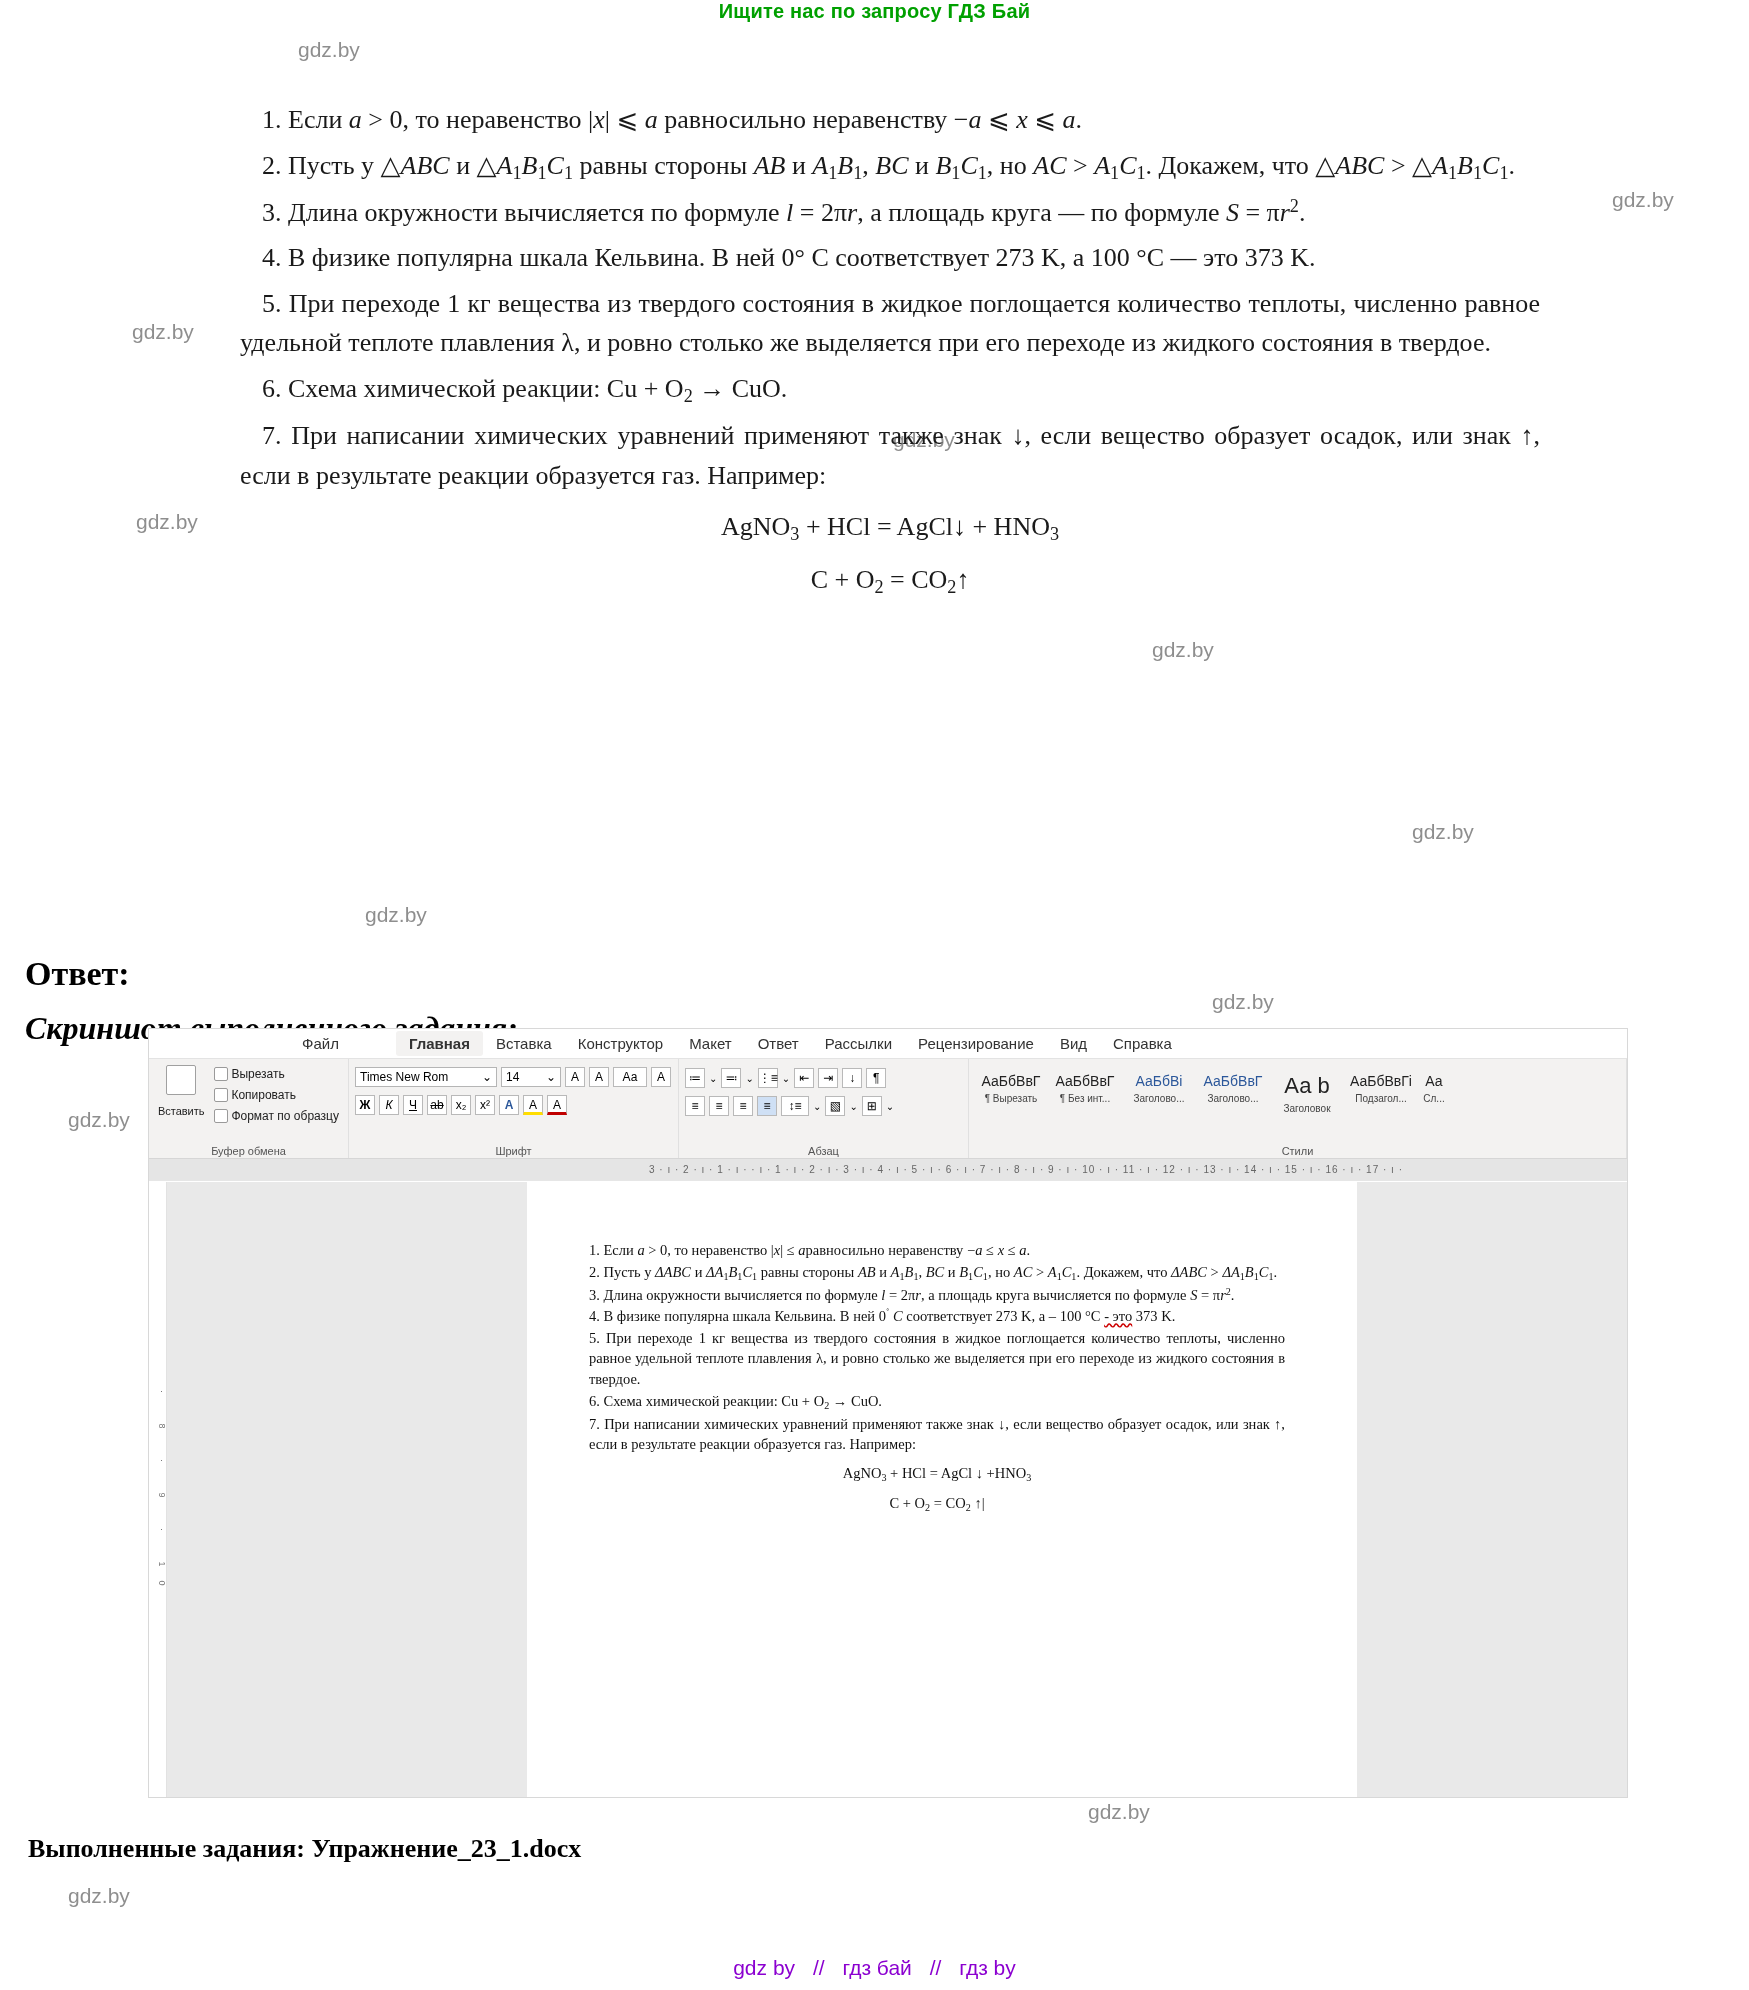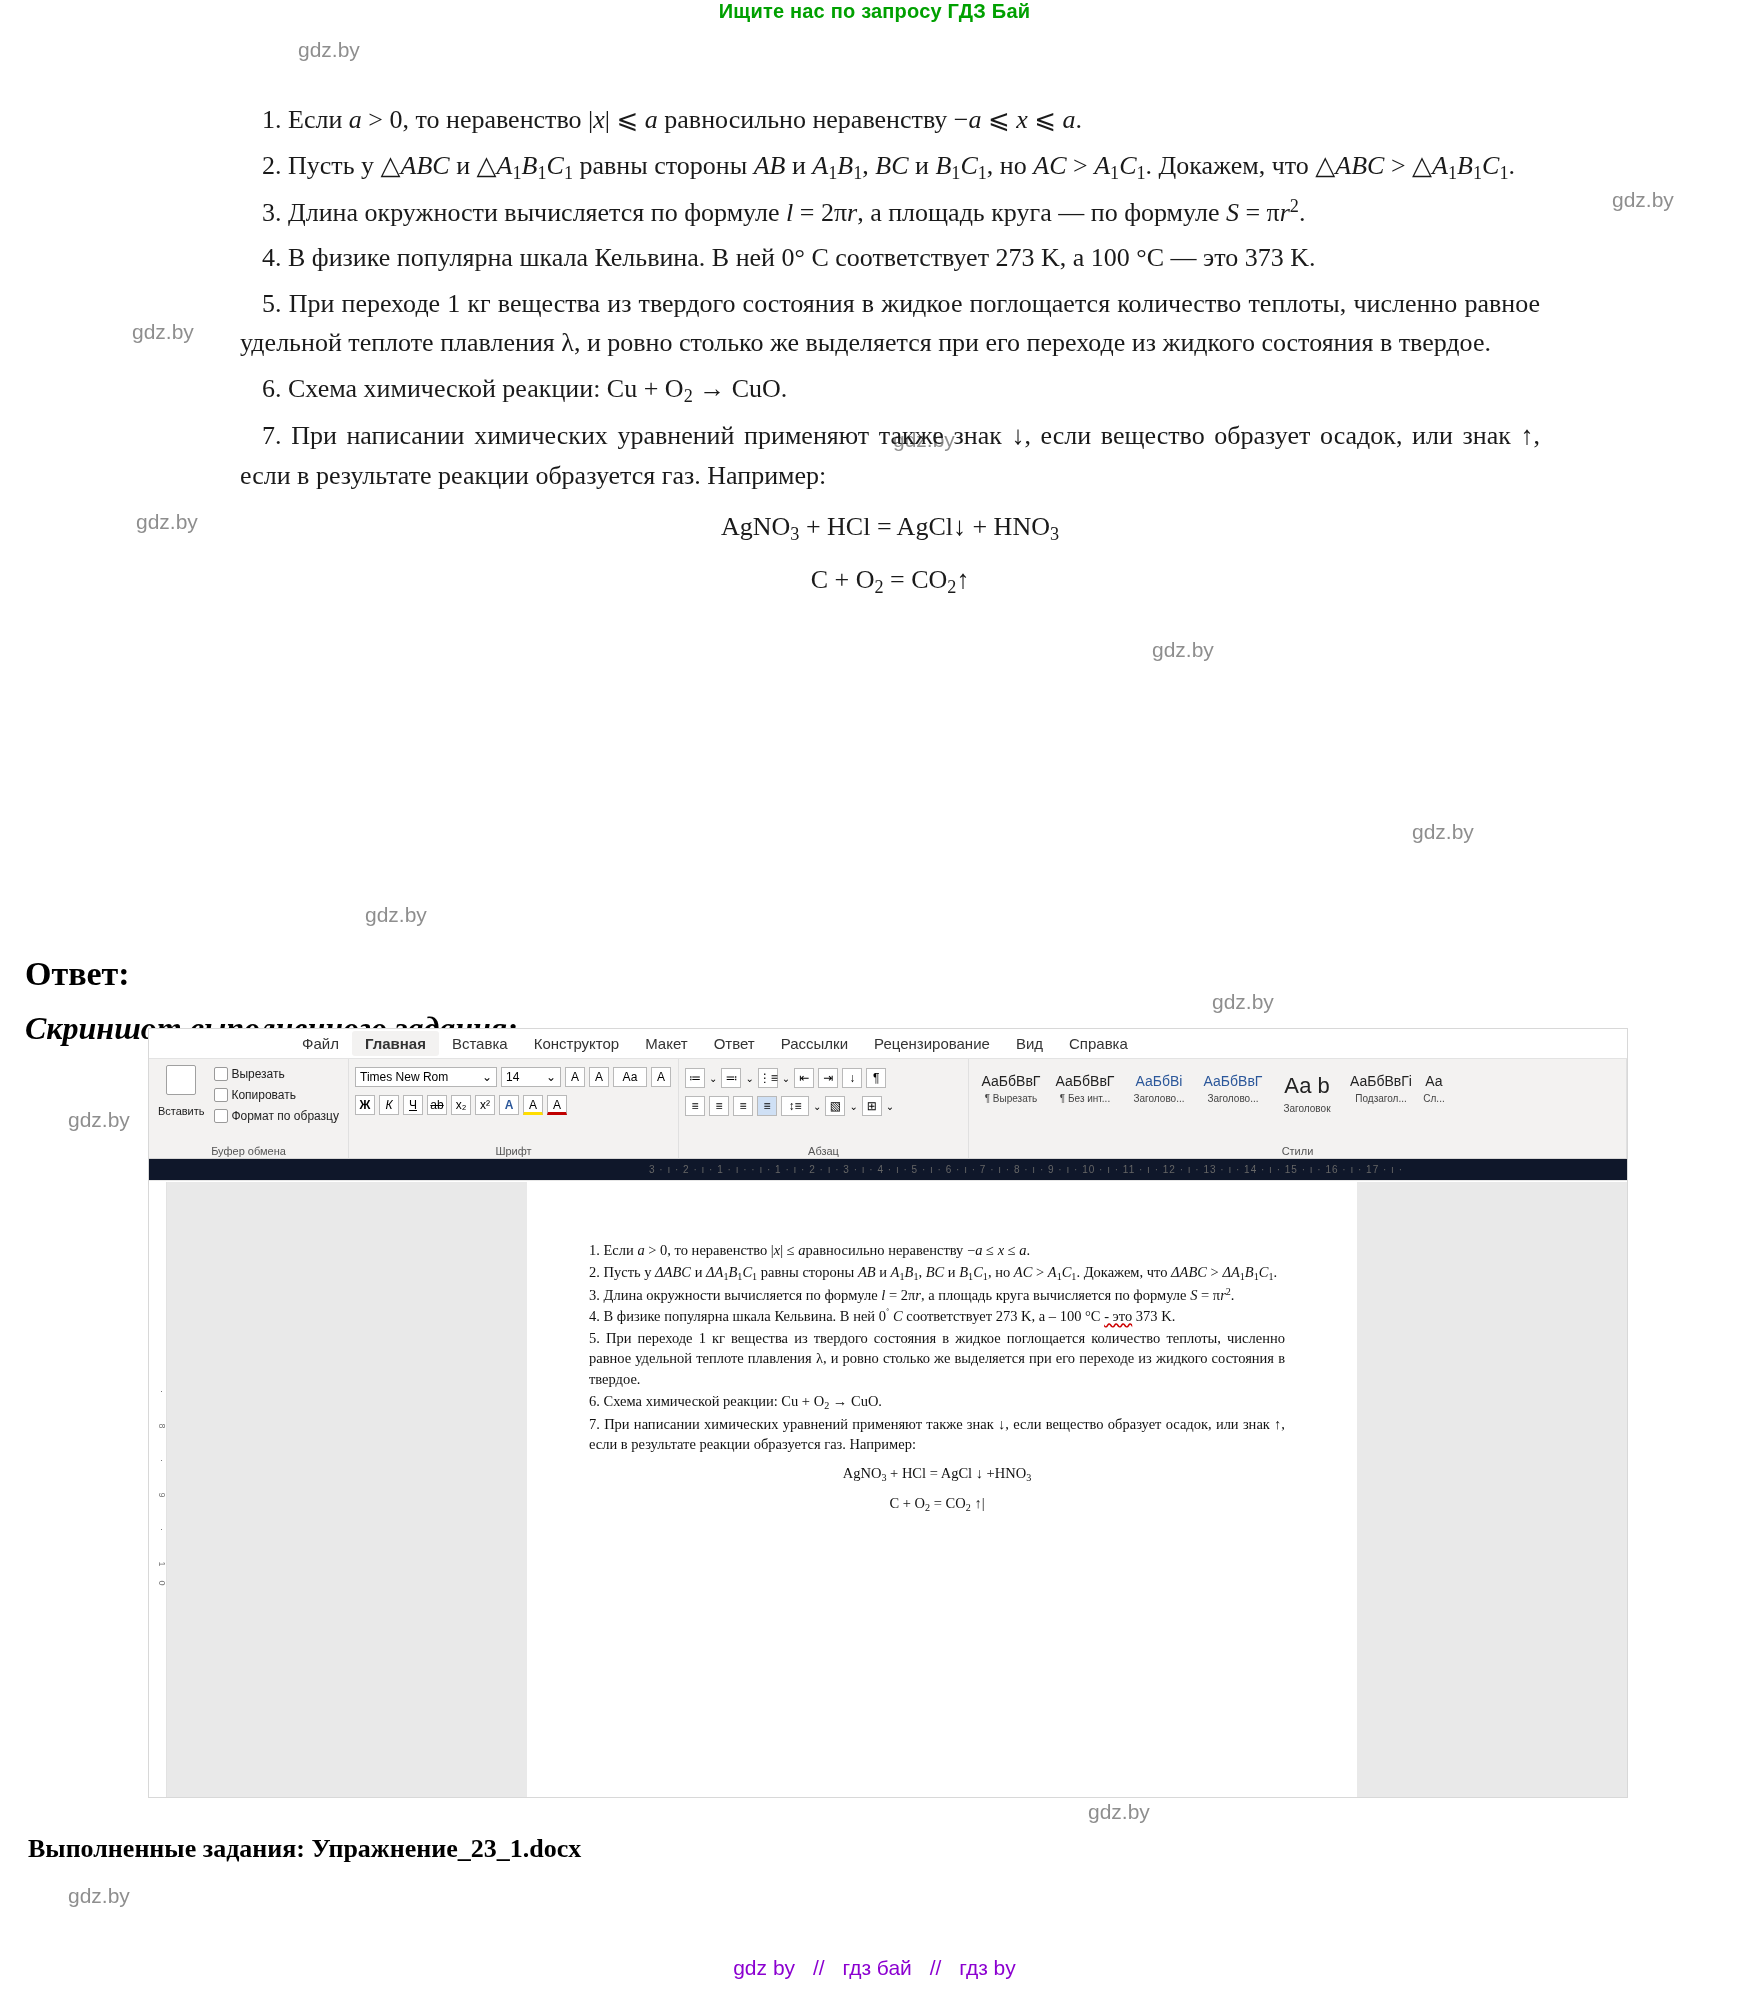--- a/index.html
+++ b/index.html
@@ -105,21 +105,21 @@
     height:30px;
     background:#fff;
     display:flex;
     align-items:center;
     padding-left:140px;
     font-size:15px;
     color:#333;
     border-bottom:1px solid #e3e3e3;
   }
   .w-tab { padding:4px 13px; white-space:nowrap; }
-  .w-tab.active { font-weight:bold; background:#f3f2f1; border-radius:3px; }
+  .w-tab.active { font-weight:bold; background:#f3f2f1; border-radius:3px;margin-left:44px; }
 
   .ribbon {
     height:100px;
     background:#f3f2f1;
     display:flex;
     border-bottom:1px solid #d6d6d6;
     position:relative;
   }
   .rgroup {
     border-right:1px solid #e0e0e0;
@@ -165,21 +165,21 @@
   .styles-wrap { display:flex; gap:2px; align-items:flex-start; padding-top:4px;}
   .style-card {
     width:72px; text-align:center; font-size:11px; color:#333;
   }
   .style-prev { font-size:14px; color:#222; padding:6px 0 4px; white-space:nowrap; }
   .style-prev.blue { color:#2b579a; }
   .style-prev.big { font-size:22px; }
   .style-name { font-size:10px; color:#444; border-top:0; white-space:nowrap; overflow:hidden; }
 
   .ruler {
-    height:22px; background:#0f172a; border-bottom:1px solid #e6e6e6;
+    height:22px; background:#e5e5e5; border-bottom:1px solid #e6e6e6;
     font-size:10px; color:#666; display:flex; align-items:center;
     padding-left:500px; letter-spacing:1px; white-space:nowrap; overflow:hidden;
   }
   .doc-area {
     position:absolute; top:153px; left:0; right:0; bottom:0;
     background:#e6e6e6;
     display:flex;
   }
   .vruler {
     width:18px; background:#fff; border-right:1px solid #e2e2e2;

